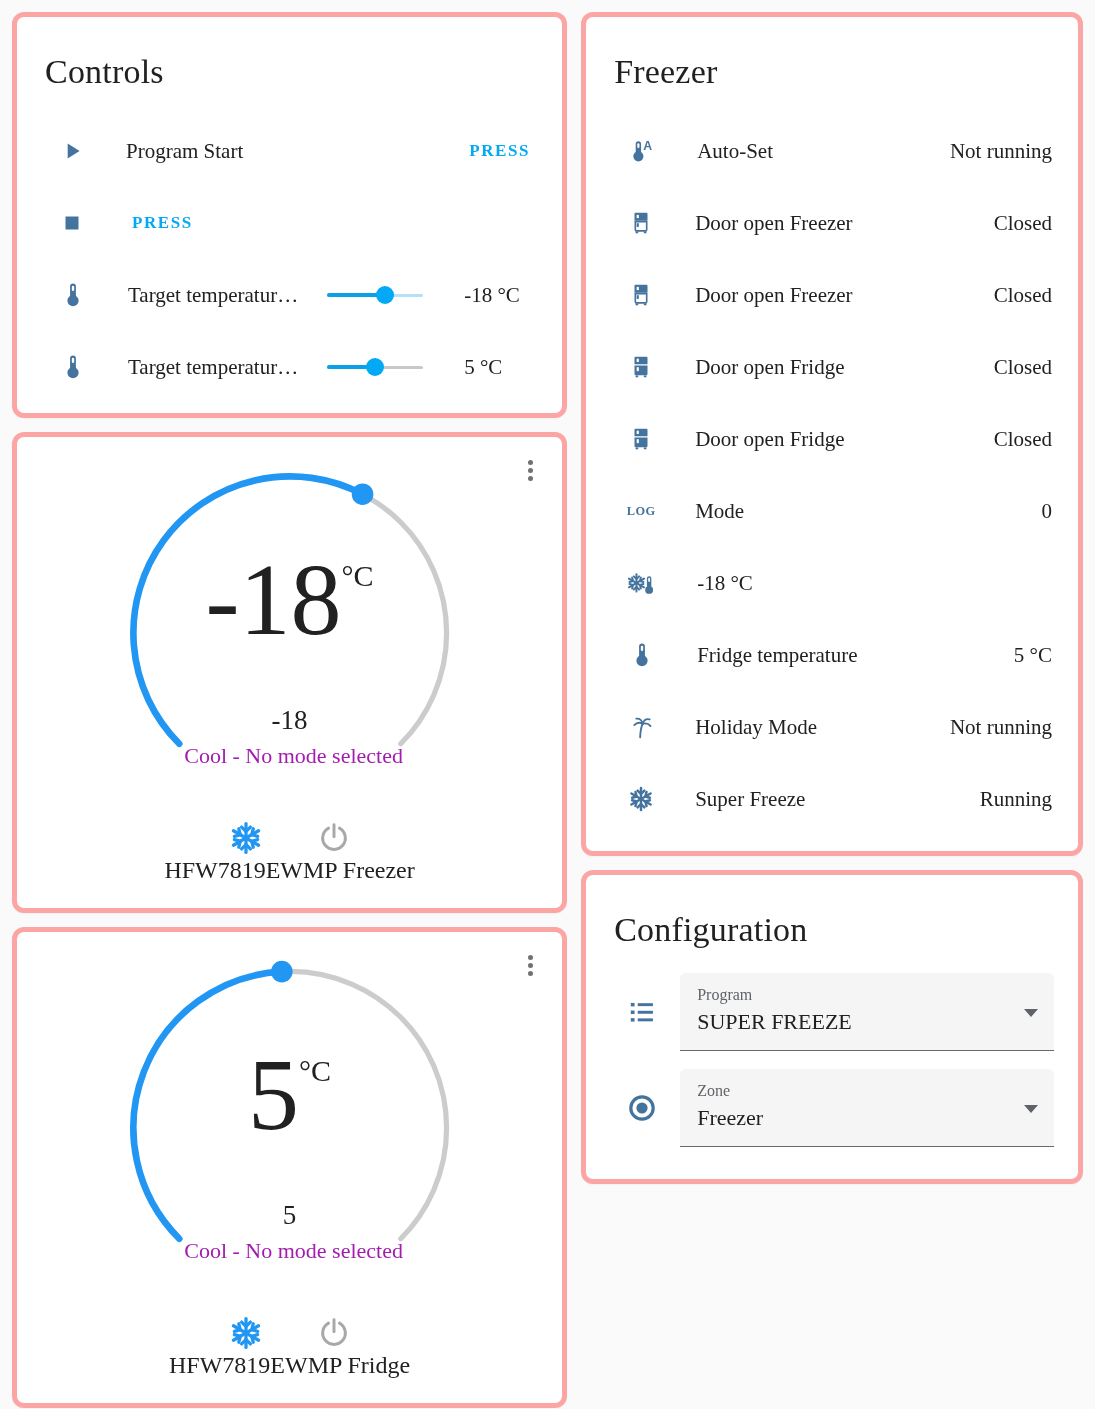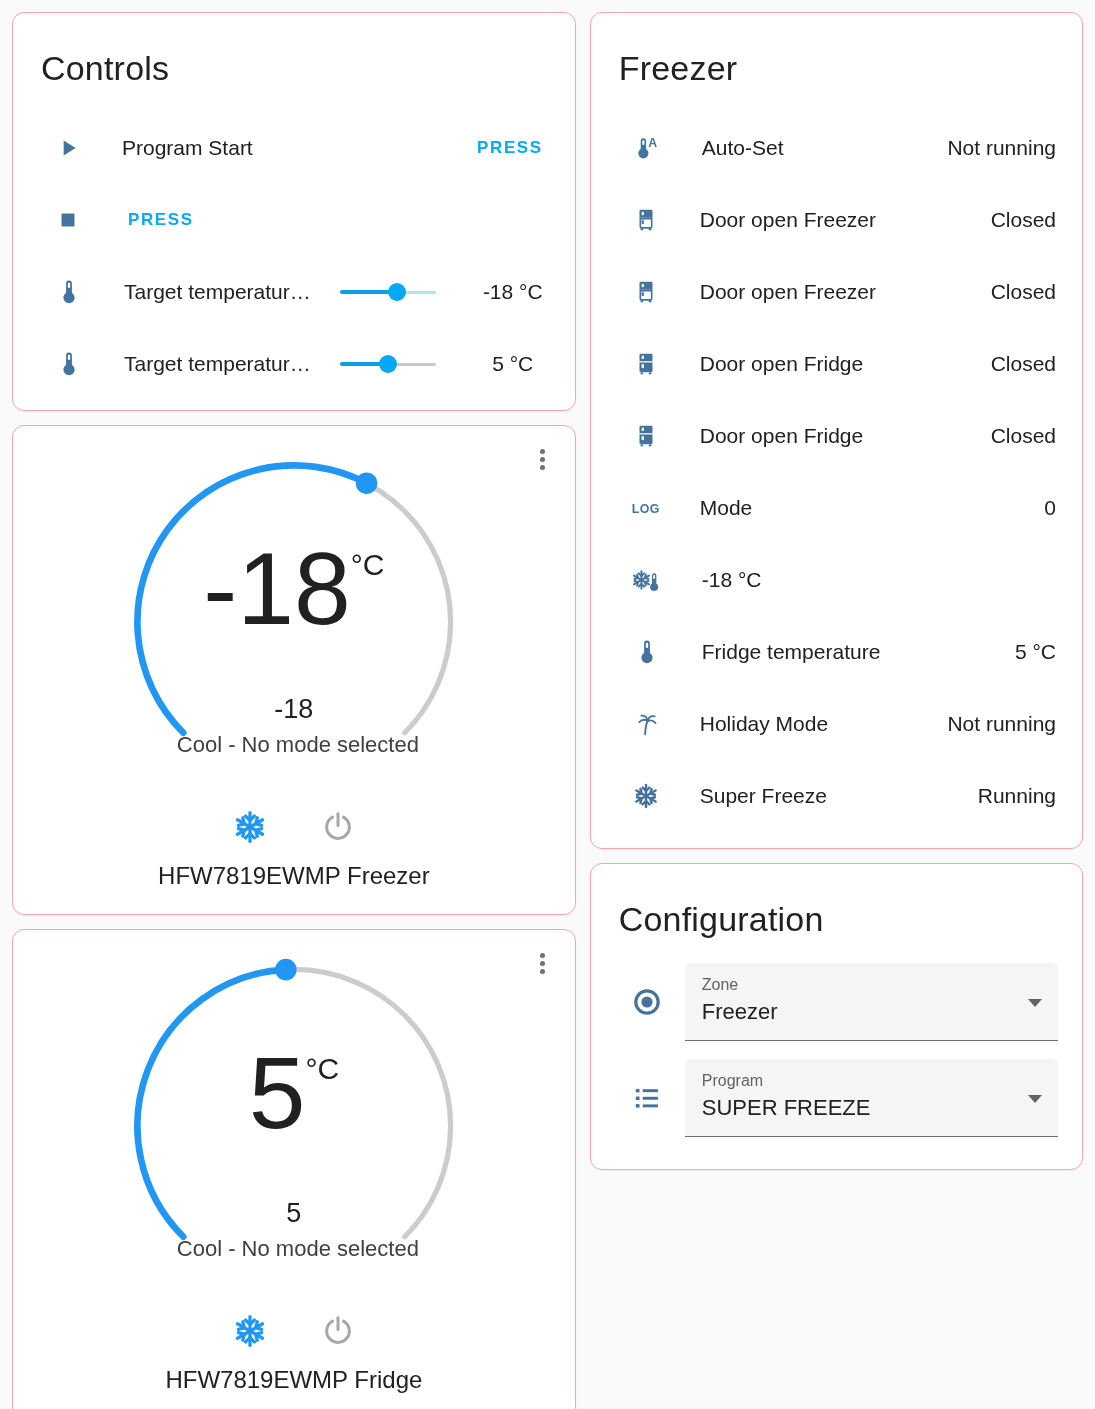--- a/index.html
+++ b/index.html
@@ -7,37 +7,38 @@
   body {
     background:#fafafa;
     font-family:"Liberation Sans", sans-serif;
     color:#212121;
     width:1095px;
   }
   .page { display:grid; grid-template-columns:1fr 1fr; gap:14px; padding:12px; }
   .col { display:flex; flex-direction:column; gap:14px; }
   .card {
     background:#ffffff;
-    border:1px solid #fca5a5;
+    border:5px solid #fca5a5;
     border-radius:12px;
     box-shadow:0 1px 2px rgba(0,0,0,.04);
+    font-family:Liberation Serif, serif;
   }
   .card-title {
     font-size:34px; font-weight:400; margin:0;
     padding:36px 28px 24px 28px; letter-spacing:.2px; color:#212121;
   }
   
   .row { display:flex; align-items:center; height:72px; padding:0 26px 0 42px;gap:21px; }
   .ricon { width:26px; height:26px; flex:none; margin-right:20px; color:#44739e;
            display:flex; align-items:center; justify-content:center; }
   .ricon svg { width:100%; height:100%; }
   .ricon.tall { width:28px; height:30px; }
   .row .label { font-size:21px; flex:1; color:#212121; min-width:0;
                 white-space:nowrap; overflow:hidden; }
-  .row .value { font-size:21px; text-align:center; white-space:nowrap; color:#212121; }
+  .row .value { font-size:21px; text-align:left; white-space:nowrap; color:#212121; }
   .press-btn {
     background:none; border:none; cursor:pointer;
     color:#03a9f4; font-family:inherit;
     font-size:17px; font-weight:700; letter-spacing:1.6px; padding:8px 6px;
   }
   .log-glyph { font-size:13px; font-weight:700; letter-spacing:.5px;
                color:#44739e; transform:scaleX(.95); }
   
   .slider { position:relative; width:96px; height:20px; margin:0 20px 0 8px; flex:none; cursor:pointer; }
   .slider .track { position:absolute; left:0; right:0; top:8.5px; height:3px; border-radius:2px; }
@@ -53,27 +54,27 @@
            background:none; border:none; cursor:pointer;
            display:flex; flex-direction:column; align-items:center; justify-content:center; gap:3px; }
   .kebab i { width:5px; height:5px; border-radius:50%; background:#717171; }
   .dial { position:relative; width:348px; height:348px; margin:14px auto 0 auto; }
   .dial svg.gauge { width:100%; height:100%; display:block; }
   .big-temp { position:absolute; top:90px; left:0; right:0;
               display:flex; justify-content:center; align-items:flex-start;
               font-size:102px; line-height:1; color:#212121; }
   .big-temp .unit { font-size:30px; margin-top:12px; color:#212121; }
   .target-temp { position:absolute; top:246px; left:0; right:0; font-size:27px; color:#212121; }
-  .mode-text { position:absolute; top:284px; left:8px; right:0; font-size:22px; color:#404040; }
+  .mode-text { position:absolute; top:284px; left:8px; right:0; font-size:22px; color:#a21caf; }
   .modes { display:flex; justify-content:center; gap:50px; margin-top:12px; }
   .mode-btn { background:none; border:none; padding:2px; cursor:pointer; width:38px; height:38px; }
   .mode-btn svg { width:34px; height:34px; }
   .mode-btn.active { color:#2196f3; }
   .mode-btn.idle { color:#a8a8a8; }
-  .thermo-name { font-size:24px; margin-top:16px; color:#212121; }
+  .thermo-name { font-size:24px; color:#212121; }
   
   .cfg-row { display:flex; align-items:center; padding:0 24px 0 40px; margin-bottom:18px; }
   .cfg-icon { width:32px; height:32px; flex:none; margin-right:22px; color:#44739e; }
   .cfg-icon svg { width:100%; height:100%; }
   .select-field { position:relative; flex:1; background:#f5f5f5;
                   border-radius:6px 6px 0 0; border-bottom:1px solid #6b6b6b;
                   padding:13px 44px 15px 17px; cursor:pointer; }
   .select-field .flabel { font-size:16px; color:#5f6368; }
   .select-field .fvalue { font-size:22px; margin-top:5px; color:#212121; }
   .caret { position:absolute; right:16px; top:50%; margin-top:-3px; width:0; height:0;
@@ -394,36 +395,36 @@
         <span class="value">Running</span>
       </div>
       <div class="sensors-bottom-pad"></div>
     </section>
 
     <section class="card">
       <h1 class="card-title">Configuration</h1>
 
       <div class="cfg-row">
         <span class="cfg-icon"><svg>
+              <use href="#i-list"></use>
+            </svg></span>
+        <div class="select-field">
+          <div class="flabel">Program</div>
+          <div class="fvalue">SUPER FREEZE</div>
+          <span class="caret"></span>
+        </div>
+      </div>
+
+      <div class="cfg-row">
+        <span class="cfg-icon"><svg>
               <use href="#i-radio"></use>
             </svg></span>
         <div class="select-field">
           <div class="flabel">Zone</div>
           <div class="fvalue">Freezer</div>
           <span class="caret"></span>
         </div>
       </div>
-
-      <div class="cfg-row">
-        <span class="cfg-icon"><svg>
-              <use href="#i-list"></use>
-            </svg></span>
-        <div class="select-field">
-          <div class="flabel">Program</div>
-          <div class="fvalue">SUPER FREEZE</div>
-          <span class="caret"></span>
-        </div>
-      </div>
       <div class="cfg-bottom-pad"></div>
     </section>
 
   </div>
 </div>
 
 </body></html>

